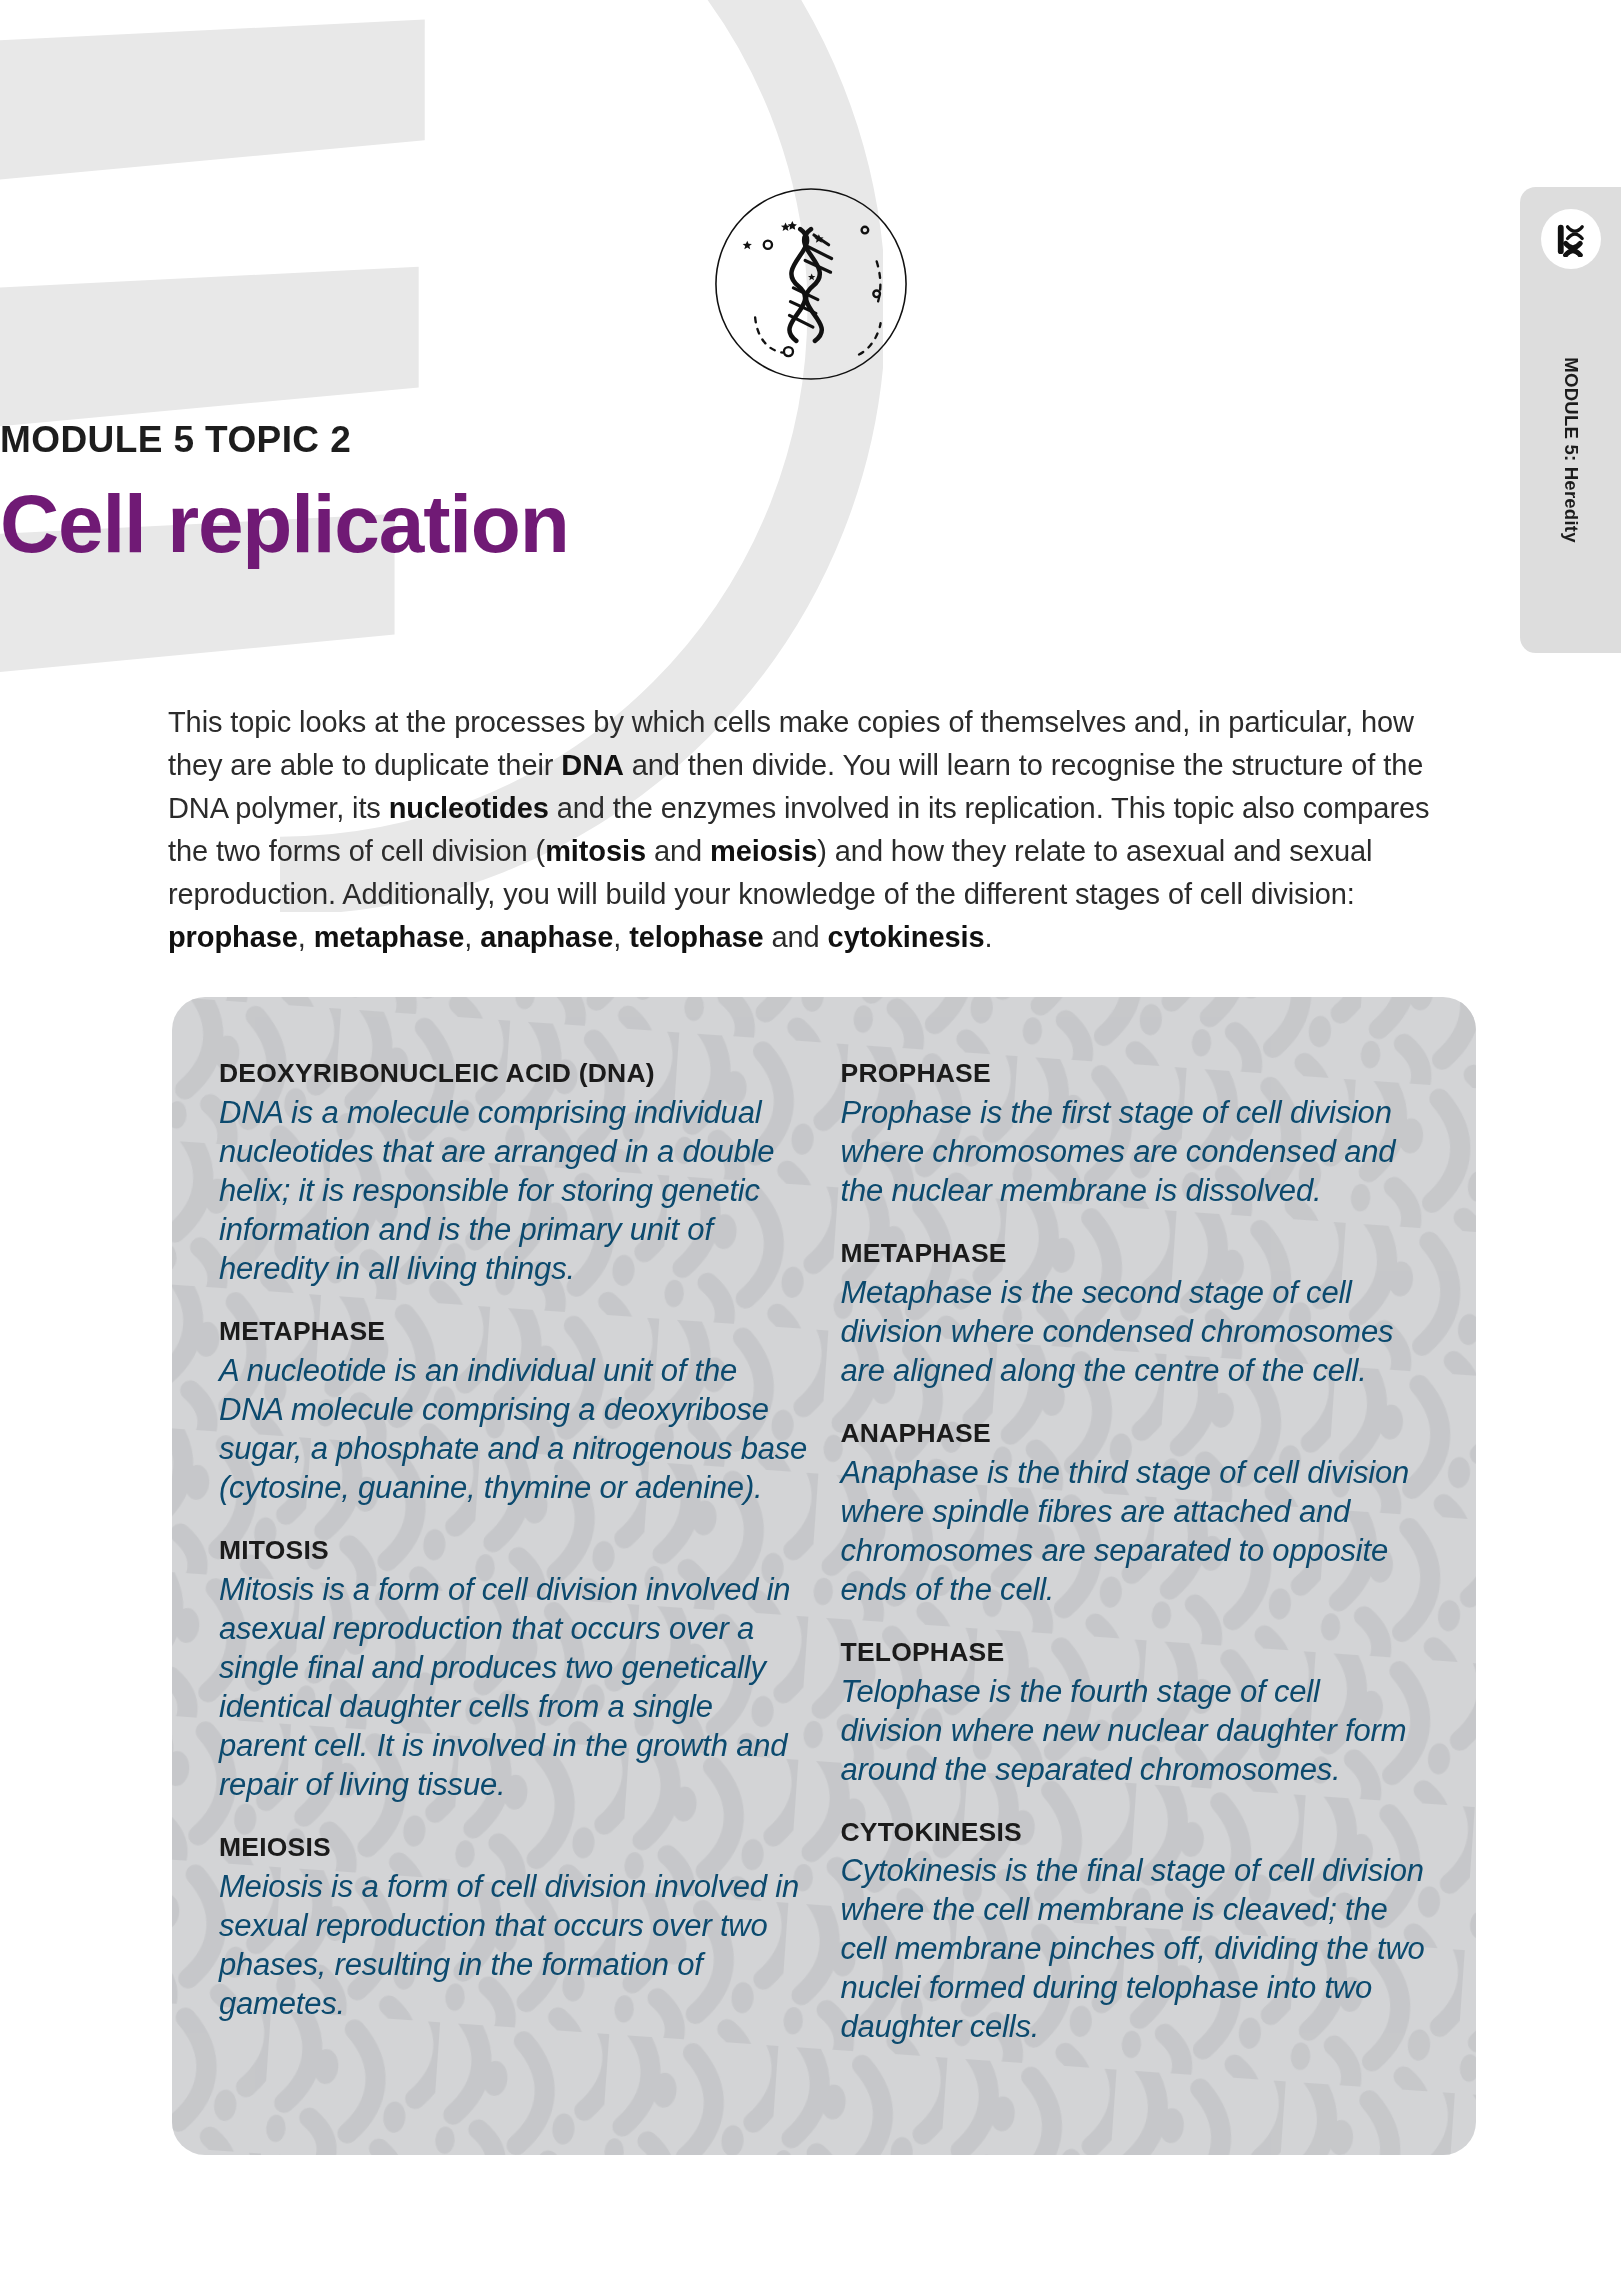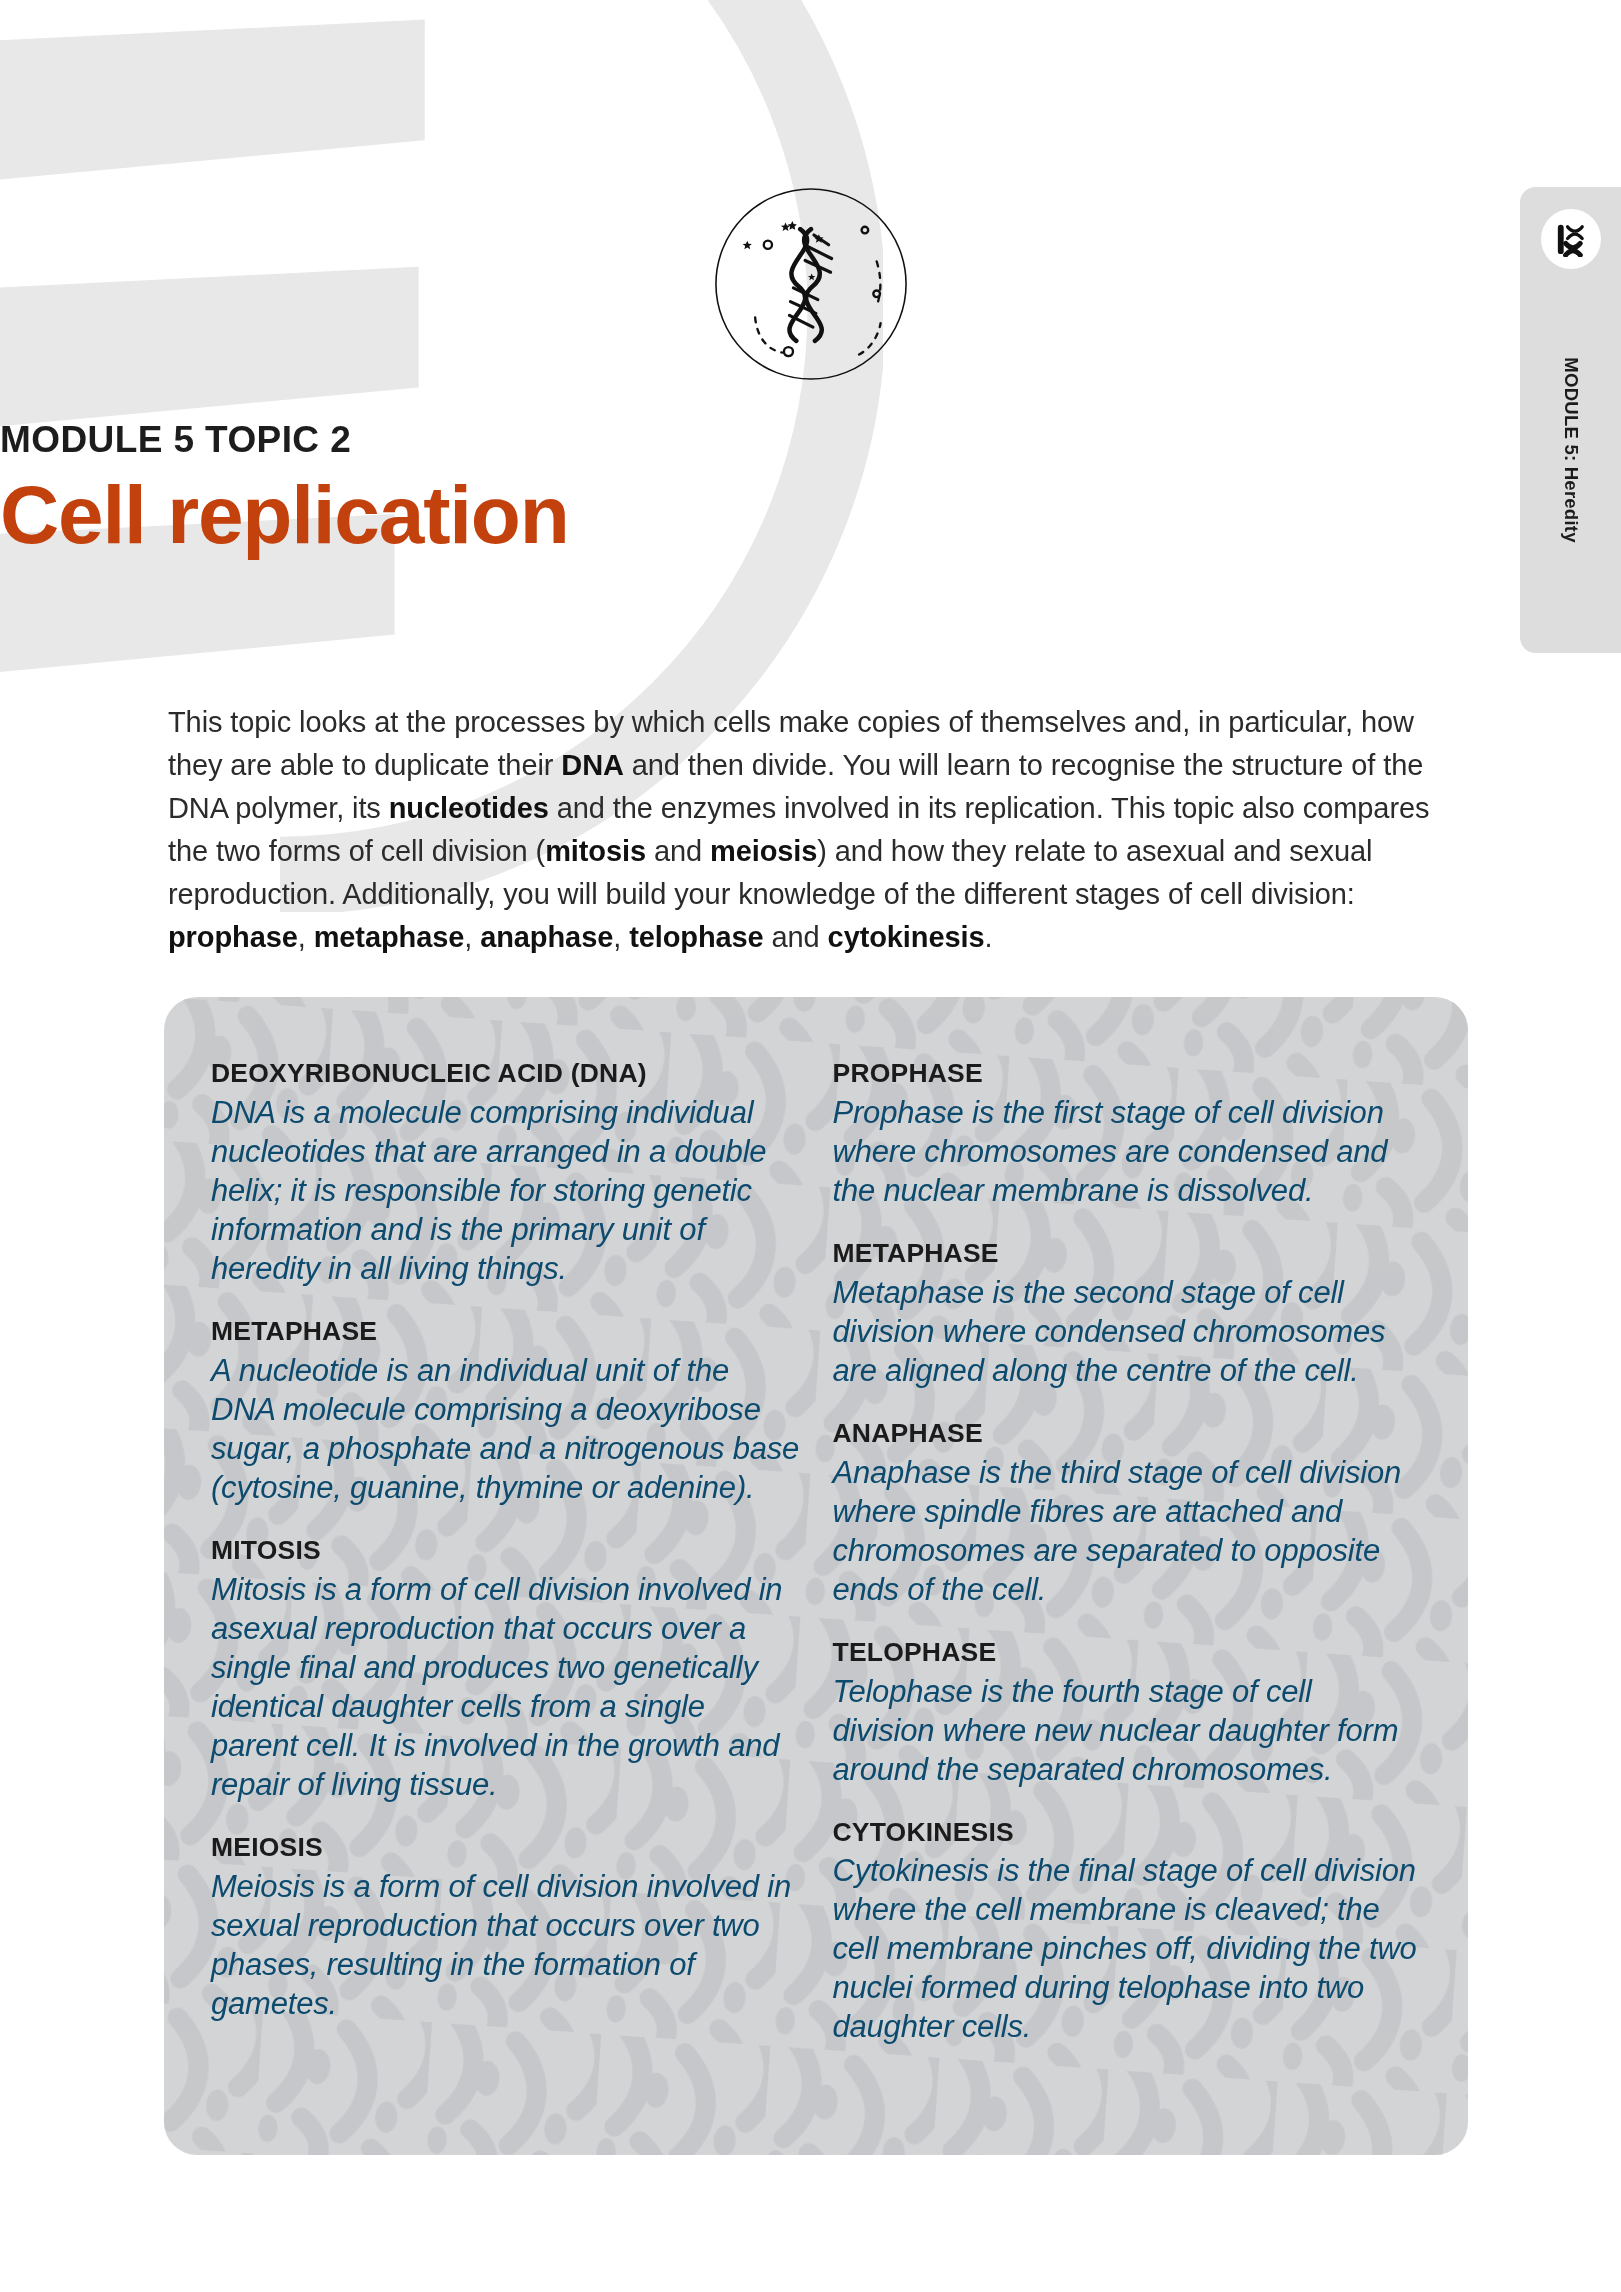--- a/index.html
+++ b/index.html
@@ -68,44 +68,44 @@
     width:198px; height:196px;
   }
   .eyebrow {
     margin-top:37px;
     font-size:37px;
     font-weight:700;
     letter-spacing:0.4px;
     color:#1d1d1d;
   }
   .title {
-    margin-top:7px;
+    margin-top:16px;
     font-size:82px;
     font-weight:700;
     letter-spacing:-1.2px;
-    color:#c2410c;
+    color:#701a75;
   }
 
   
   .intro {
     position:absolute;
     left:168px; top:701px;
     width:1307px;
     z-index:3;
     font-size:29px;
     line-height:43px;
     color:#2b2b2b;
     letter-spacing:-0.1px;
   }
   .intro b { font-weight:700; color:#111; }
 
   
   .glossary {
     position:absolute;
-    left:164px; top:997px;
+    left:172px; top:997px;
     width:1304px; height:1158px;
     border-radius:33px;
     background:#d3d4d6;
     overflow:hidden;
     z-index:2;
   }
   .glossary-texture {
     position:absolute; inset:0;
     opacity:.55;
   }

